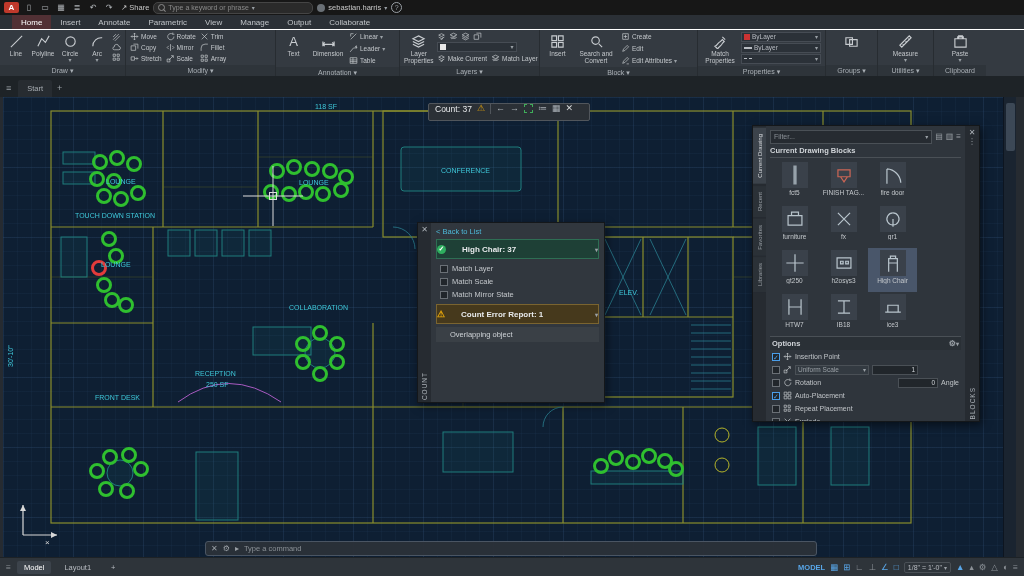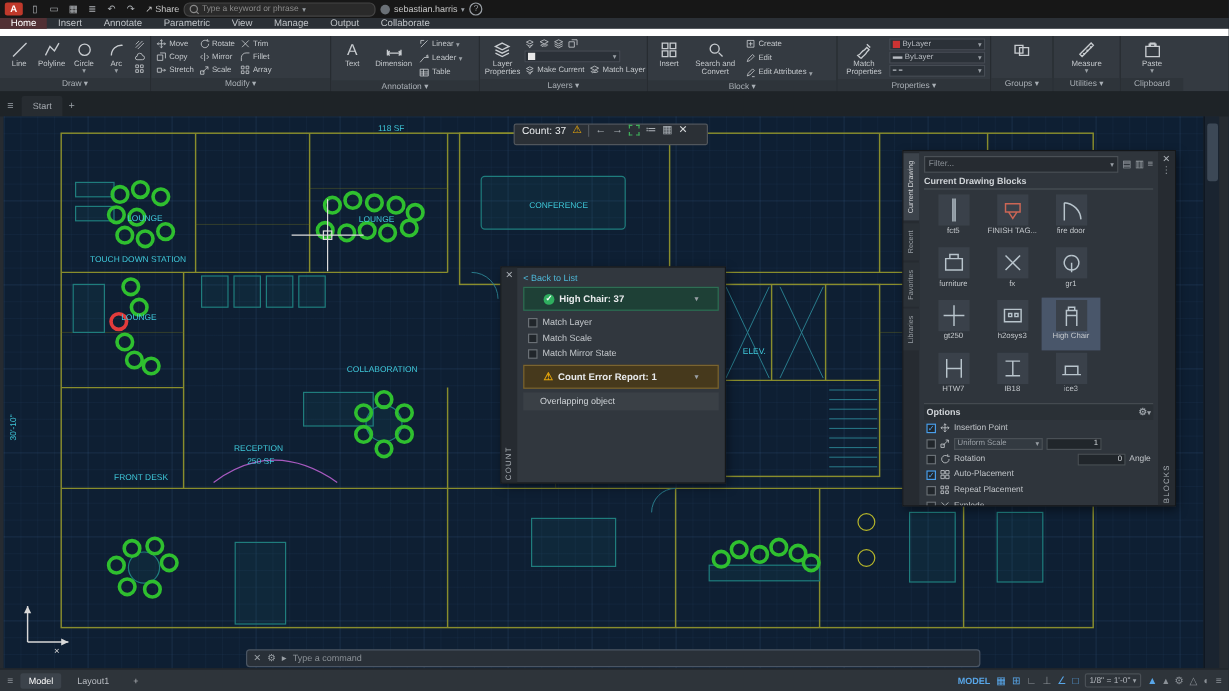--- a/index.html
+++ b/index.html
@@ -12,21 +12,21 @@
   .qat{font-size:8px;color:#b0b4b8;width:12px;text-align:center;line-height:11px}
   #share-chip{font-size:7.5px;color:#c8c8c8;display:flex;gap:2px;align-items:center;margin-left:2px}
   #tb-title{flex:1;text-align:center;font-size:7.5px;color:#c9c9c9;white-space:nowrap;overflow:hidden;text-overflow:ellipsis}
   #tb-search{width:150px;height:10px;background:#2a2a2a;border:1px solid #454545;border-radius:5px;display:flex;align-items:center;gap:3px;padding:0 4px;font-size:7px;color:#8a8a8a}
   .mag{width:5px;height:5px;border:1px solid #8a8a8a;border-radius:50%;position:relative;flex:none}
   .mag:after{content:"";position:absolute;width:3px;height:1px;background:#8a8a8a;left:4px;top:5px;transform:rotate(45deg)}
   #tb-user{display:flex;align-items:center;gap:3px;font-size:7.5px;color:#c8c8c8}
   .avatar{width:8px;height:8px;border-radius:50%;background:#6a7076}
   .help-dot{width:9px;height:9px;border:1px solid #9aa0a6;border-radius:50%;font-size:7px;color:#9aa0a6;display:flex;align-items:center;justify-content:center}
   
-  #ribbon-tabs{top:15px;left:0;width:1024px;height:15px;background:#2b3036;display:flex;align-items:stretch;padding-left:0;box-sizing:border-box;border-bottom:6px solid #ffffff}
+  #ribbon-tabs{top:15px;left:0;width:1024px;height:15px;background:#2b3036;display:flex;align-items:stretch;padding-left:12px;box-sizing:border-box;border-bottom:1px solid #ffffff}
   .rtab{font-size:8px;color:#c0c4c8;padding:0 9px;display:flex;align-items:center}
   .rtab.active{background:#513034;color:#fff}
   
   #ribbon{top:30px;left:0;width:1024px;height:46px;background:#343a41;display:flex}
   .panel{display:flex;flex-direction:column;border-right:1px solid #272c31;box-sizing:border-box}
   .panel-body{flex:1;display:flex;align-items:stretch;gap:3px;padding:1px 4px}
   .panel-label{height:11px;line-height:11px;font-size:7px;color:#a9afb5;text-align:center;background:#2e343a}
   .rbig{display:flex;flex-direction:column;align-items:center;width:36px;font-size:6.5px;color:#c4c8cc;text-align:center;line-height:1.15;padding-top:3px;box-sizing:border-box}
   .rbig .ricon{width:15px;height:15px;margin-bottom:1px}
   .rvert{width:27px}
@@ -65,21 +65,21 @@
   .tt-row{display:flex;align-items:center;gap:3px;font-size:6.5px;color:#b8bcc2;height:9px}
   .tt-row .k{width:26px;color:#8f959b}
   .tt-sw{width:5px;height:5px;background:#2fae4f}
   
   #count-panel{top:222px;left:417px;width:186px;height:179px;background:#31373e;border:1px solid #14171a;display:flex;z-index:35;box-shadow:2px 3px 8px rgba(0,0,0,.5)}
   .palbar{width:13px;background:#262b31;display:flex;flex-direction:column;align-items:center;padding:2px 0;box-sizing:border-box}
   .palbar .x{font-size:8px;color:#aab0b6}
   .vtext{writing-mode:vertical-rl;transform:rotate(180deg);font-size:6.5px;letter-spacing:1px;color:#aab0b6;margin-top:auto}
   #cp-body{flex:1;display:flex;flex-direction:column;padding:4px 5px;gap:3px;box-sizing:border-box}
   #cp-back{font-size:7.5px;color:#4db8d8}
-  .cp-head{height:18px;display:flex;align-items:center;gap:4px;padding:0 16px;font-size:8px;font-weight:bold;color:#e8eaec}
+  .cp-head{height:18px;display:flex;align-items:center;gap:16px;padding:0 0;font-size:8px;font-weight:bold;color:#e8eaec}
   .cp-head.green{background:#1e4036;border:1px solid #2e6e54}
   .cp-head.amber{background:#46391c;border:1px solid #7a6430}
   .ck-circle{width:9px;height:9px;border-radius:50%;background:#2fae5f;color:#fff;font-size:7px;display:flex;align-items:center;justify-content:center;flex:none}
   .cp-head .sp{flex:1}
   .cp-check{display:flex;align-items:center;gap:4px;font-size:7.5px;color:#c4c8cc;height:13px;padding-left:4px}
   .cb{width:8px;height:8px;border:1px solid #6a7076;background:#21262b;box-sizing:border-box;font-size:7px;line-height:7px;color:#4a9eea;text-align:center;flex:none}
   .cb.on{border-color:#4a9eea}
   #cp-item{height:15px;display:flex;align-items:center;font-size:7.5px;color:#cfd3d7;background:#3a4046;padding-left:14px}
   
   #blocks{top:125px;left:752px;width:226px;height:295px;background:#2f353c;border:1px solid #14171a;display:flex;z-index:35;box-shadow:2px 3px 8px rgba(0,0,0,.5)}

